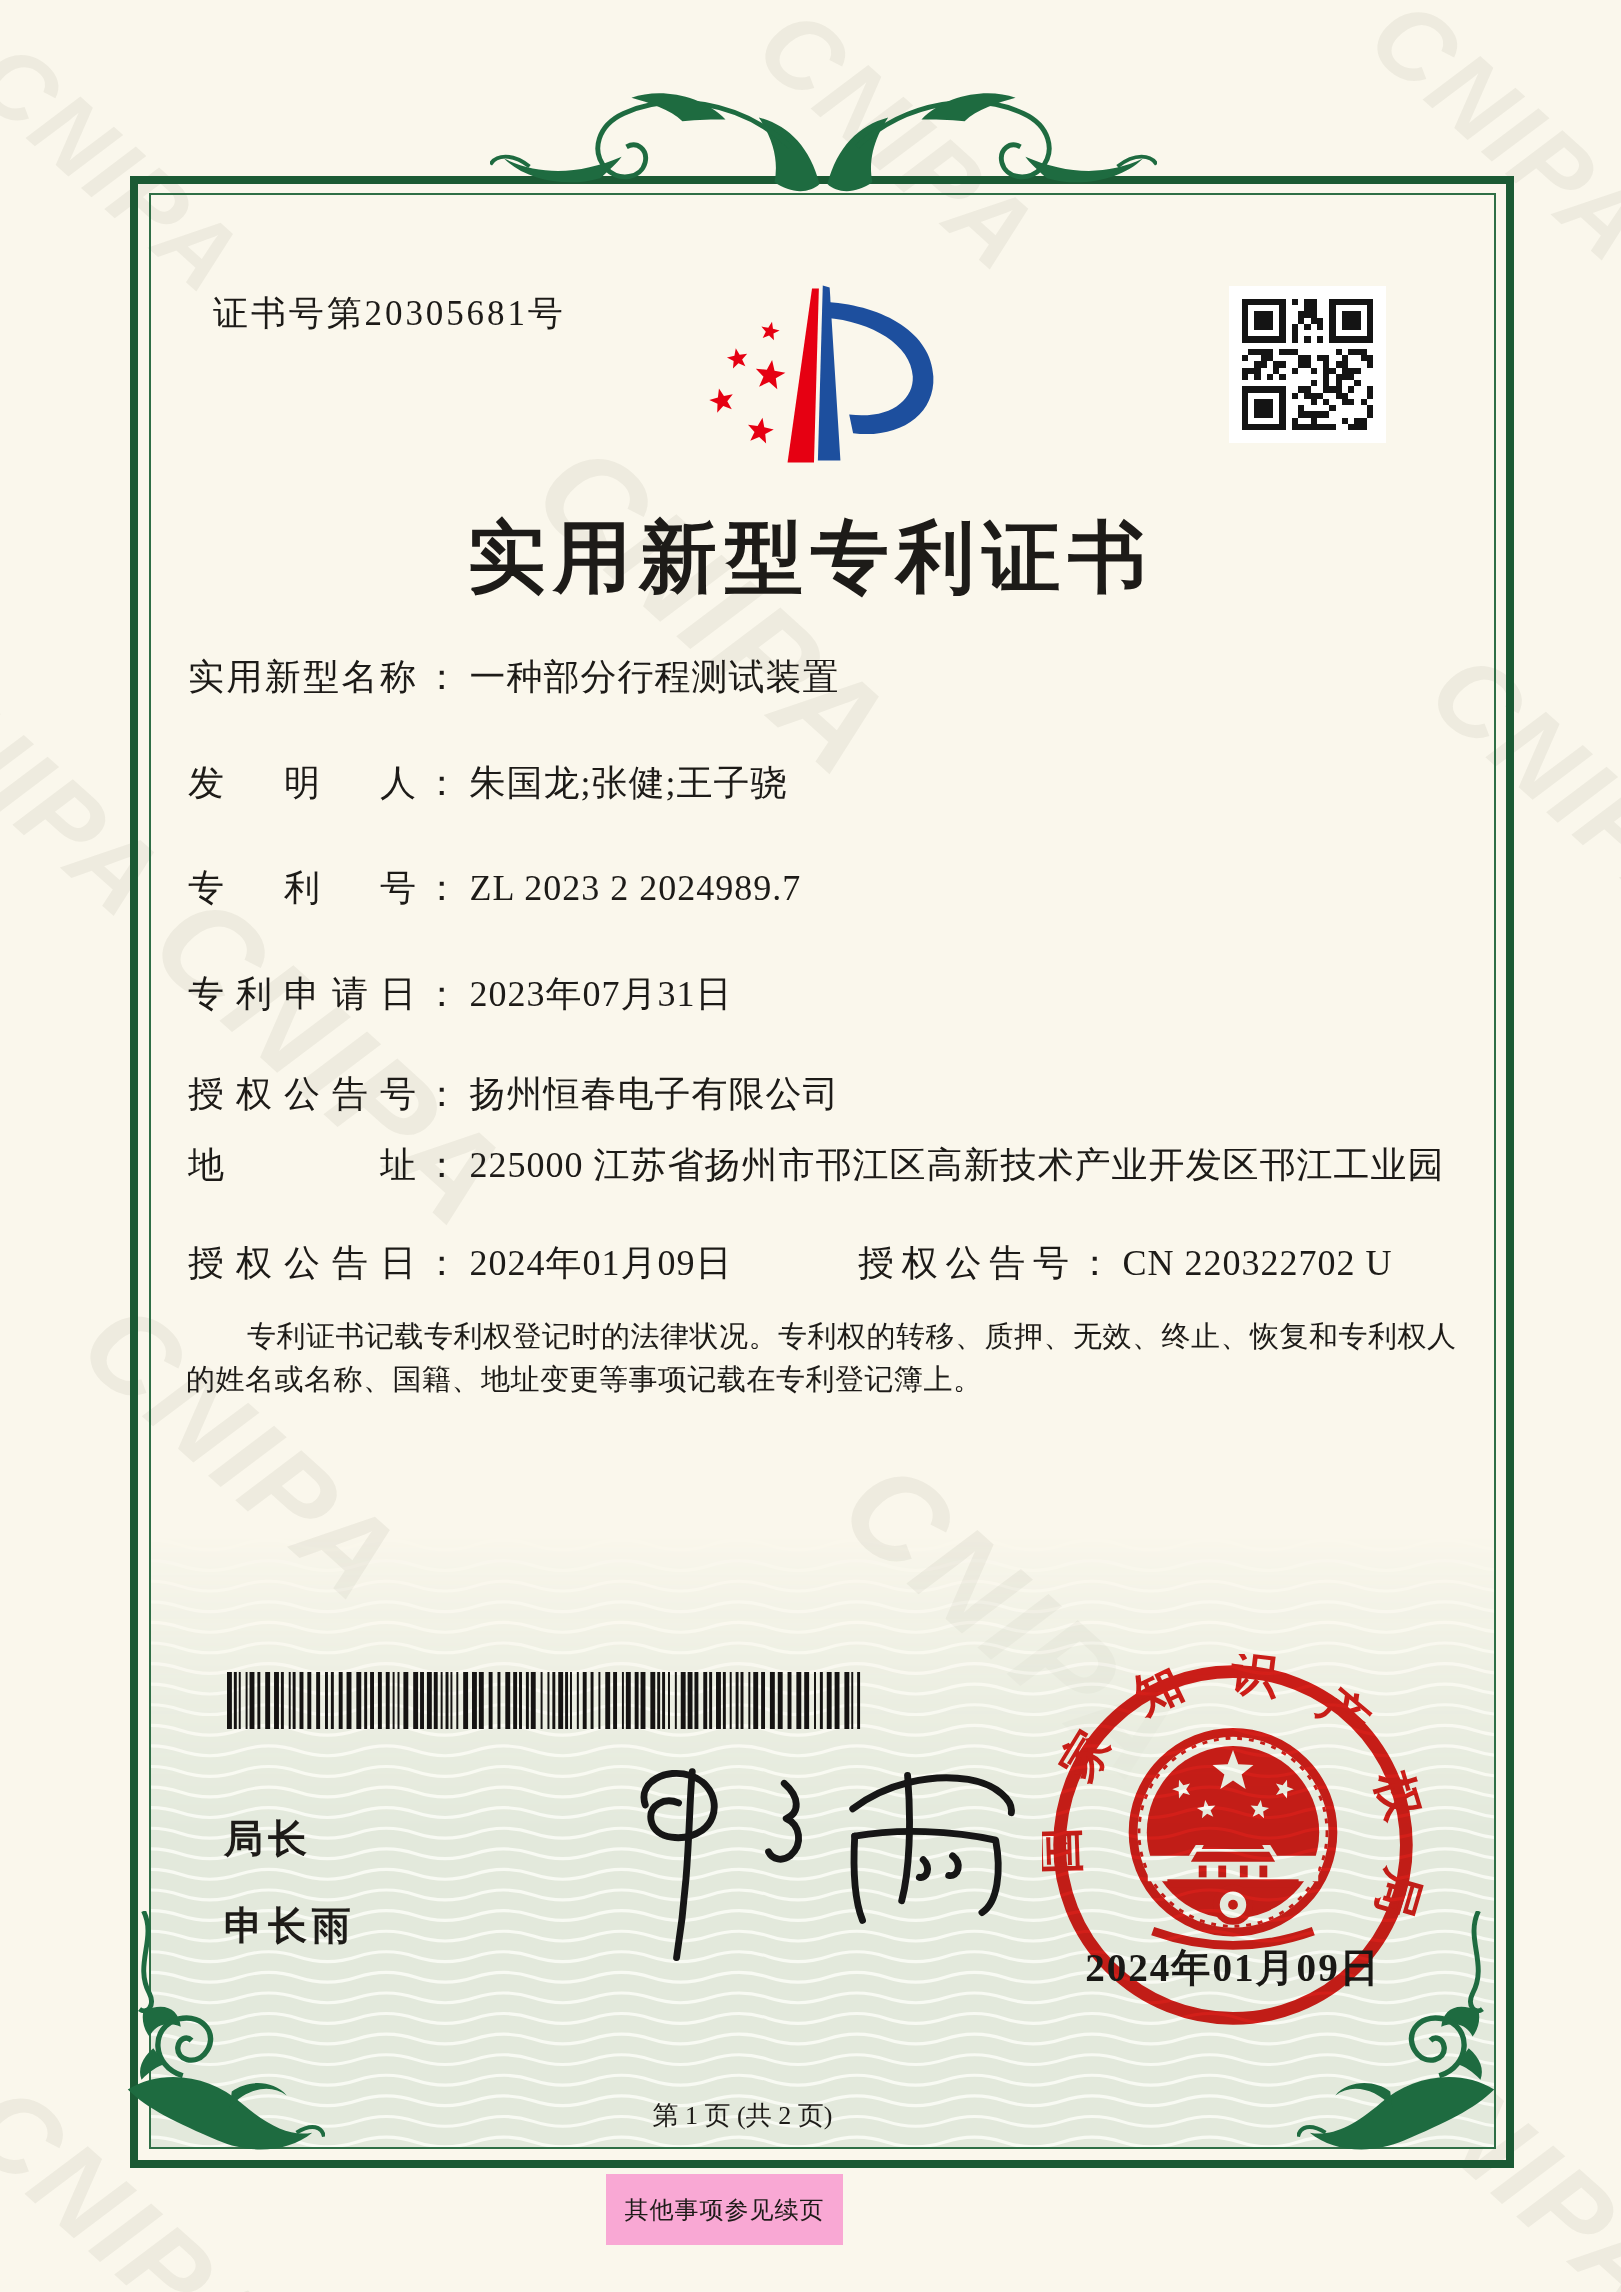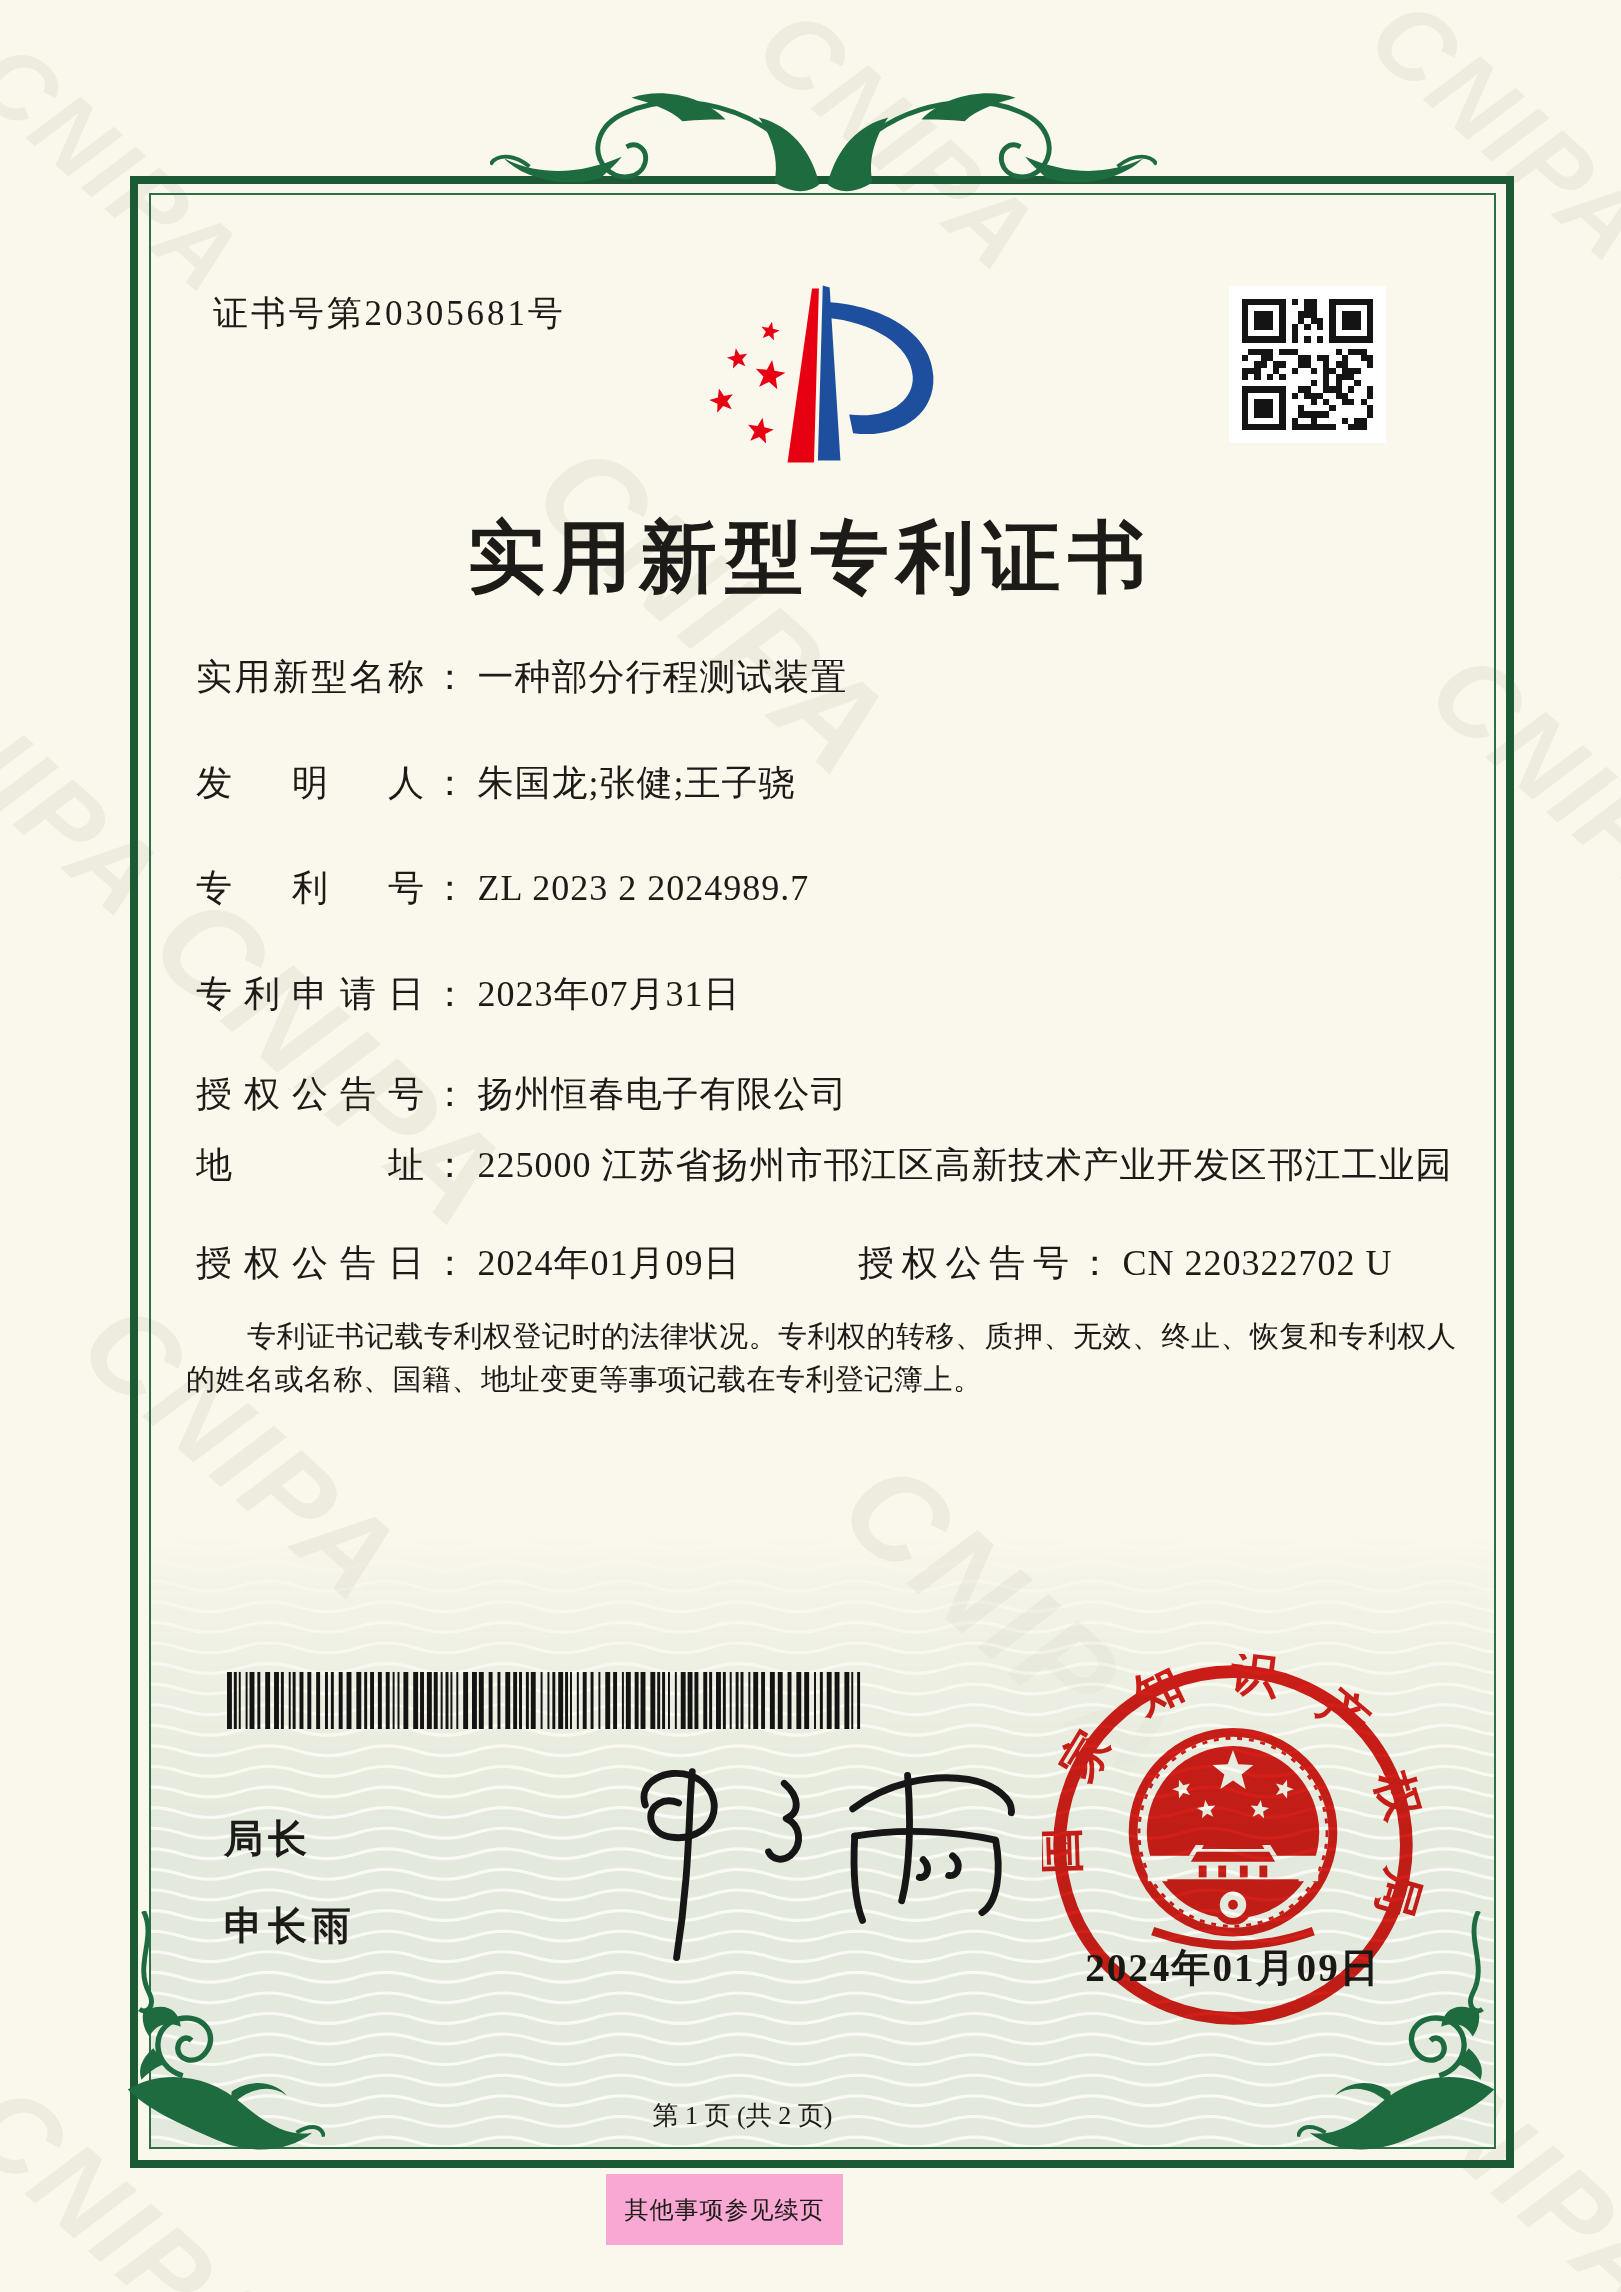--- a/index.html
+++ b/index.html
@@ -17,21 +17,21 @@
   
   .waves{position:absolute;left:151px;top:1535px;width:1343px;height:613px;z-index:1;overflow:hidden;
       -webkit-mask-image:linear-gradient(180deg,transparent 0,rgba(0,0,0,.55) 137px,#000 294px);
       mask-image:linear-gradient(180deg,transparent 0,rgba(0,0,0,.55) 137px,#000 294px)}
   .cert-no{position:absolute;left:213px;top:290px;font-size:35px;letter-spacing:2.9px;z-index:4}
   .logo{position:absolute;left:708px;top:261px;z-index:4}
   .qr-box{position:absolute;left:1229px;top:286px;width:157px;height:157px;background:#fff;
       padding:12.7px;box-sizing:border-box;z-index:4}
   .title{position:absolute;left:16.7px;top:506px;width:1588px;text-align:center;font-size:78px;
       font-weight:700;letter-spacing:7.8px;z-index:4}
-  .row{position:absolute;left:196px;display:flex;font-size:36px;z-index:4;line-height:45px}
+  .row{position:absolute;left:188px;display:flex;font-size:36px;z-index:4;line-height:45px}
   .row .lbl{display:inline-block;width:228px;text-align:justify;text-align-last:justify;flex:none}
   .row .col{flex:none;padding:0 9.8px 0 7.8px}
   .row .val{letter-spacing:1px}
   .row2{left:858px}
   .row2 .lbl{width:211px}
   .addr .val{width:1000px}
   .paras{position:absolute;left:186px;top:1315px;width:1286px;font-size:29px;line-height:43px;
       letter-spacing:0.5px;z-index:4}
   .paras p{margin:0 0 17.6px;text-indent:61px}
   .barcode{position:absolute;left:227px;top:1672px;width:637px;height:57px;z-index:4}

